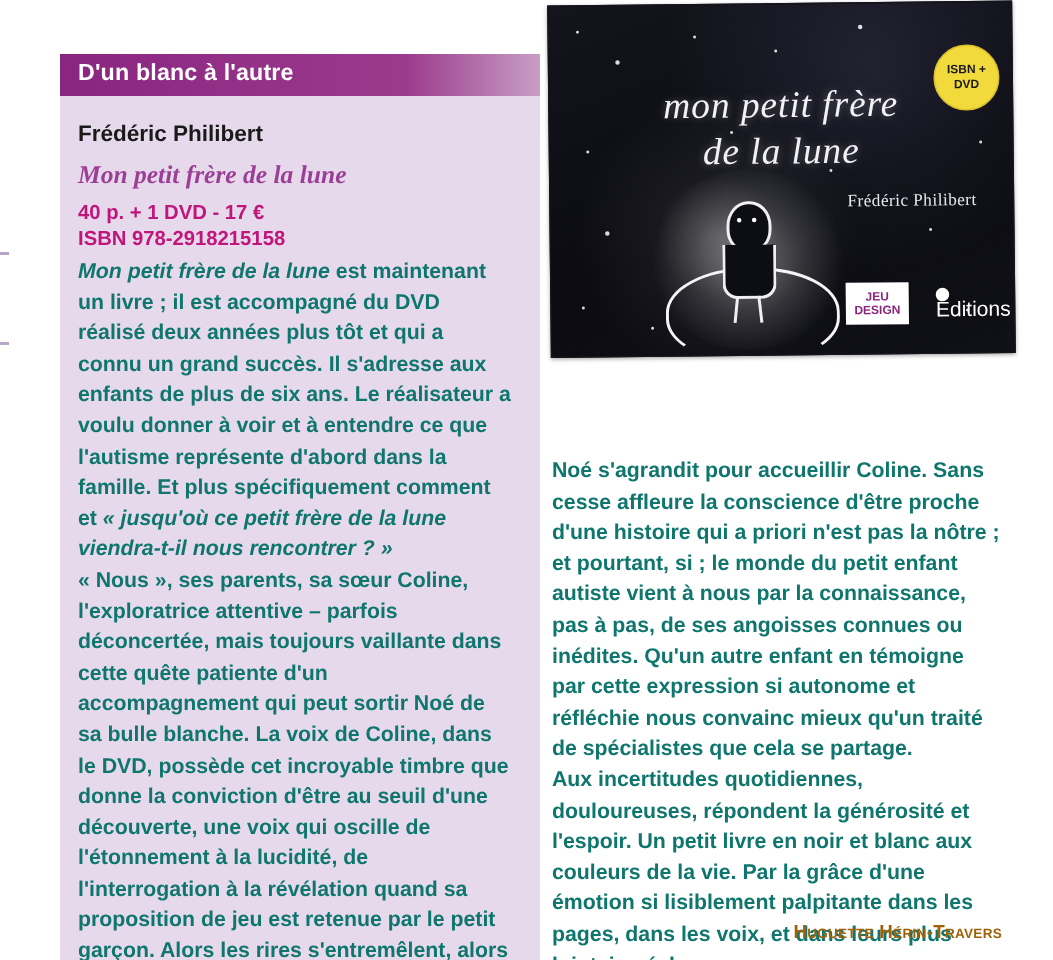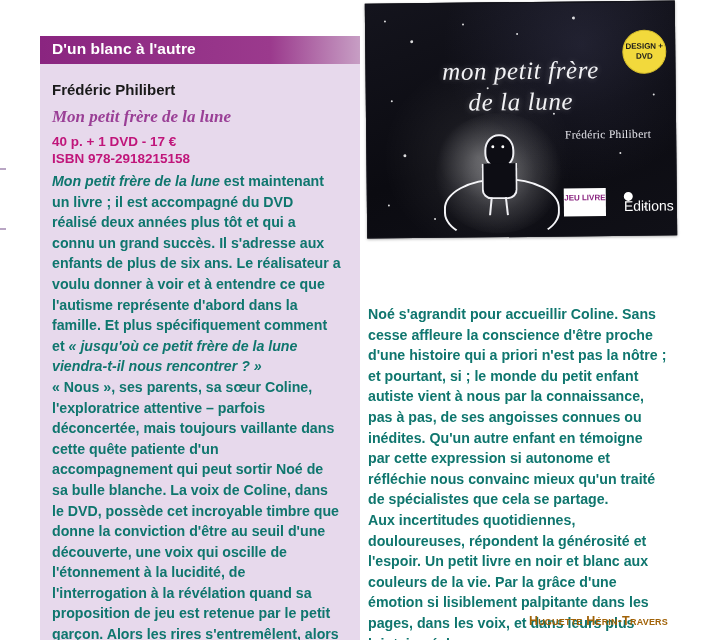--- a/index.html
+++ b/index.html
@@ -359,21 +359,21 @@
       <div id="child-body"></div>
       <div class="child-leg l"></div>
       <div class="child-leg r"></div>
 
       <div id="cover-title">
         <div>mon petit frère</div>
         <div>de la lune</div>
       </div>
       <div id="cover-author">Frédéric Philibert</div>
 
-      <div id="badge-dvd">DESIGN + DVD</div>
-      <div id="logo-jeu">JEU LIVRE</div>
+      <div id="badge-dvd">ISBN + DVD</div>
+      <div id="logo-jeu">JEU DESIGN</div>
       <div id="logo-editions">
         <span class="circle"></span><span>Éditions</span>
       </div>
     </div>
   </div>
 
 </div>
 
 </body></html>

